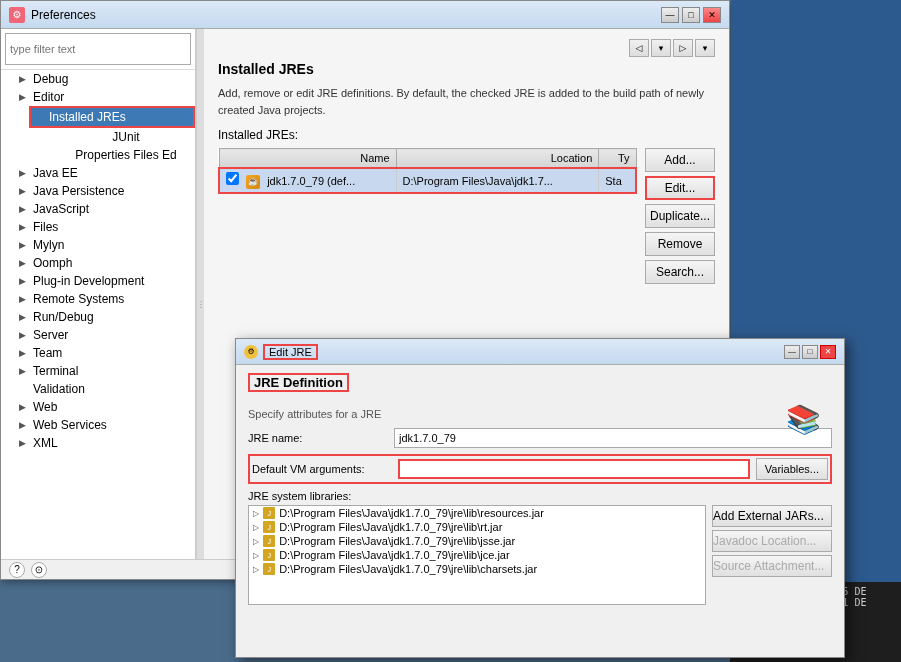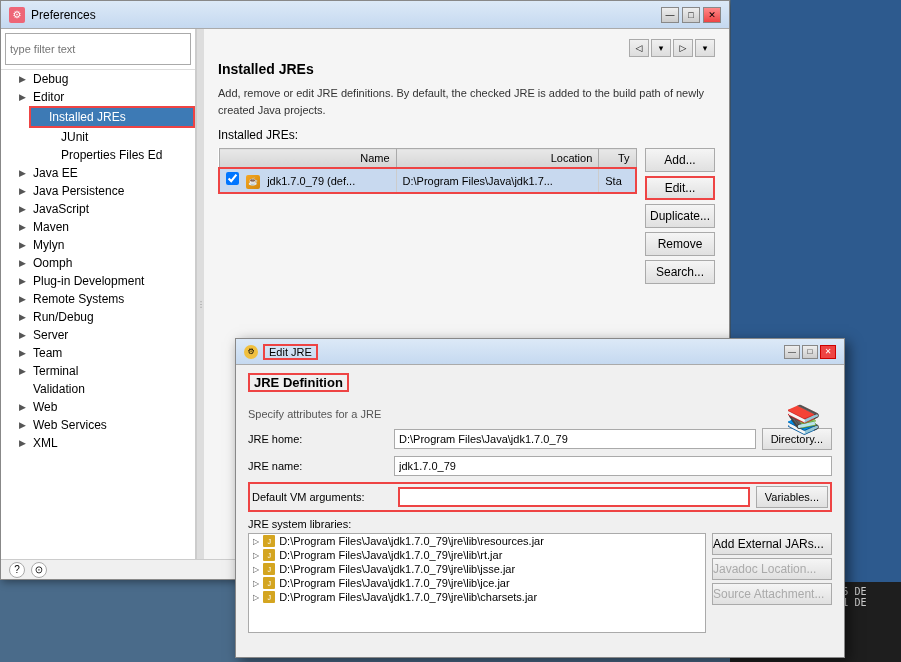--- a/index.html
+++ b/index.html
@@ -101,21 +101,21 @@
 
     .tree-arrow {
       width: 14px;
       display: inline-block;
       font-size: 9px;
       color: #555;
     }
 
     .tree-indent1 { margin-left: 14px; }
     .tree-indent2 { margin-left: 28px; }
-    .tree-indent3 { margin-left: 42px; }
+    .tree-indent3 { margin-left: 42px; justify-content: center; }
 
     
     .main-content {
       flex: 1;
       padding: 10px 14px;
       background: #f5f5f5;
       overflow-y: auto;
     }
 
     .toolbar-row {
@@ -525,21 +525,21 @@
       <div class="tree-item tree-indent1">
         <span class="tree-arrow">▶</span>
         <span>Java Persistence</span>
       </div>
       <div class="tree-item tree-indent1">
         <span class="tree-arrow">▶</span>
         <span>JavaScript</span>
       </div>
       <div class="tree-item tree-indent1">
         <span class="tree-arrow">▶</span>
-        <span>Maven</span>
+        <span>Files</span>
       </div>
       <div class="tree-item tree-indent1">
         <span class="tree-arrow">▶</span>
         <span>Mylyn</span>
       </div>
       <div class="tree-item tree-indent1">
         <span class="tree-arrow">▶</span>
         <span>Oomph</span>
       </div>
       <div class="tree-item tree-indent1">
@@ -657,25 +657,20 @@
   </div>
 
   <div class="edit-body" style="position:relative;">
     <div class="edit-section-title" style="border:2px solid #e44; display:inline-block; padding:0 4px; margin-bottom:16px;">JRE Definition</div>
     <div class="edit-subtitle">Specify attributes for a JRE</div>
 
     
     <div class="edit-books-icon">📚</div>
 
     
-    <div class="edit-row">
-      <span class="edit-label">JRE home:</span>
-      <input class="edit-input" type="text" value="D:\Program Files\Java\jdk1.7.0_79" style="">
-      <button class="edit-row-btn">Directory...</button>
-    </div>
 
     
     <div class="edit-row">
       <span class="edit-label">JRE name:</span>
       <input class="edit-input" type="text" value="jdk1.7.0_79" style="">
     </div>
 
     
     <div class="edit-row" style="border: 2px solid #e44; padding: 2px;">
       <span class="edit-label">Default VM arguments:</span>

